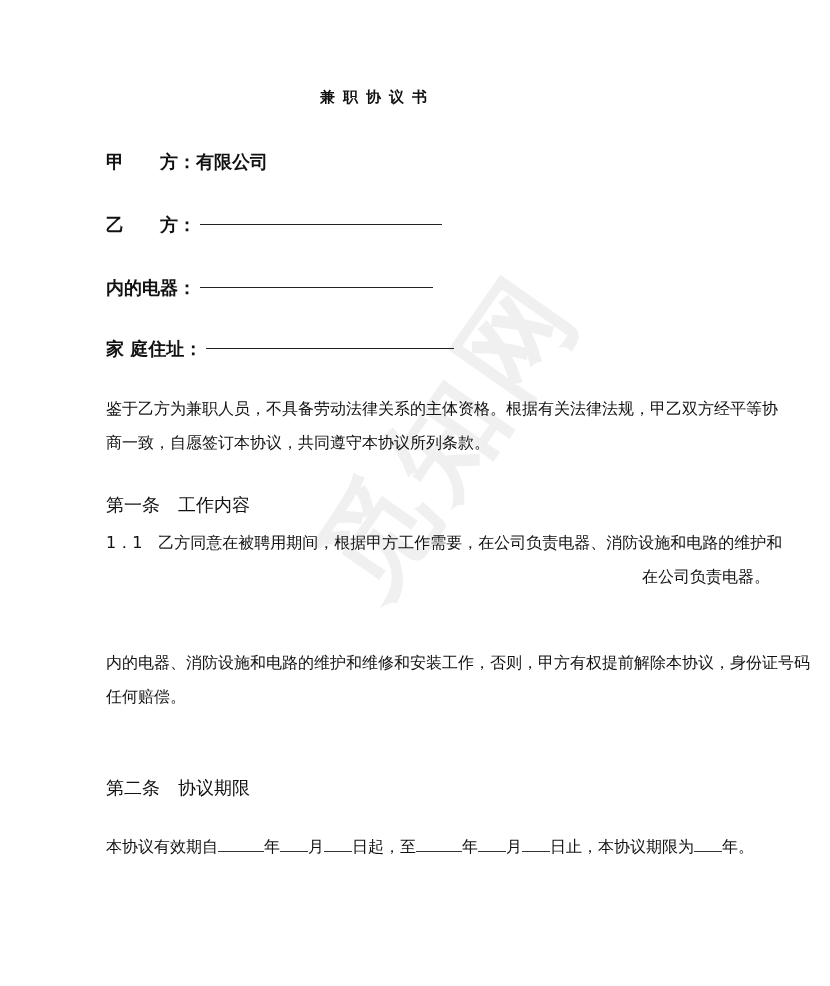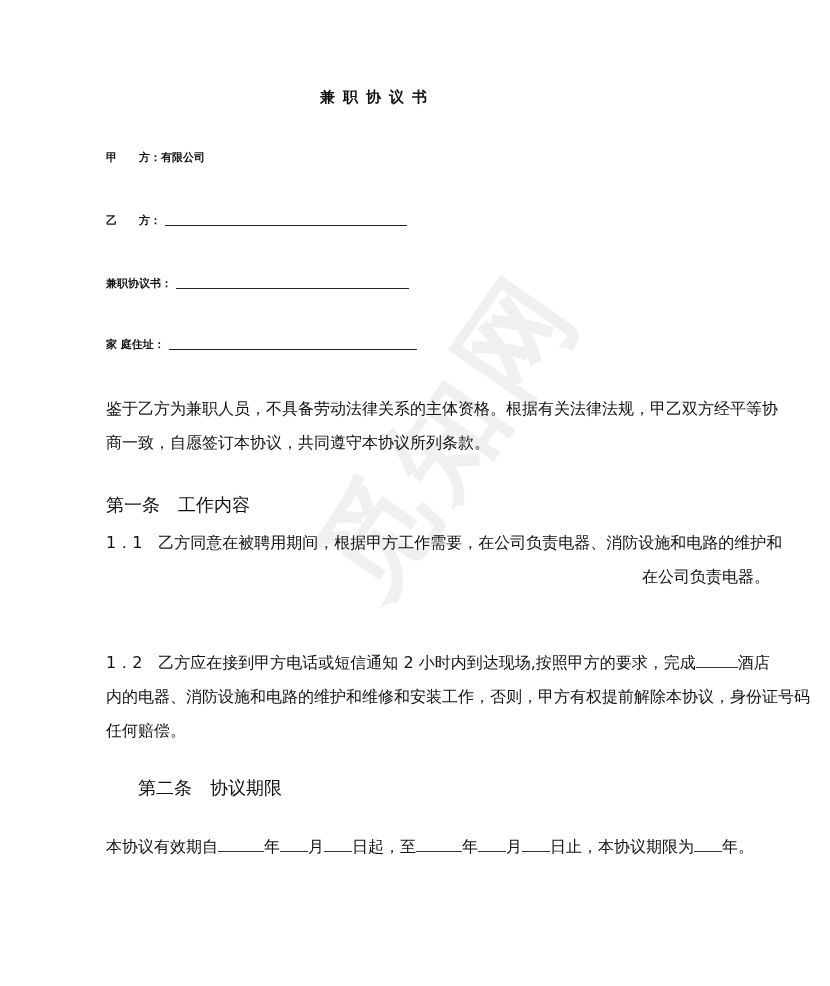--- a/index.html
+++ b/index.html
@@ -26,25 +26,25 @@
       left: 0;
       width: 755px;
       text-align: center;
       font-size: 15px;
       font-weight: bold;
       letter-spacing: 8px;
     }
     .party-row {
       position: absolute;
       left: 106px;
-      font-size: 11px;
+      font-size: 18px;
       font-weight: bold;
       white-space: nowrap;
       display: flex;
-      align-items: flex-end;
+      align-items: center;
     }
     .party-label { display: inline-block; }
     .party-value { display: inline-block; }
     .blank-line {
       display: inline-block;
       border-bottom: 1px solid #222;
       height: 1px;
       margin-left: 4px;
       margin-bottom: 2px;
     }
@@ -94,21 +94,21 @@
     <span class="party-label">甲　　方：</span>
     <span class="party-value">有限公司</span>
   </div>
 
   <div class="party-row" style="top:213px;">
     <span class="party-label">乙　　方：</span>
     <span class="blank-line" style="width:242px;"></span>
   </div>
 
   <div class="party-row" style="top:276px;">
-    <span class="party-label">兼职协议书：</span>
+    <span class="party-label">内的电器：</span>
     <span class="blank-line" style="width:233px;"></span>
   </div>
 
   <div class="party-row" style="top:337px;">
     <span class="party-label">家 庭住址：</span>
     <span class="blank-line" style="width:248px;"></span>
   </div>
 
   <div class="para" style="top:392px; left:106px;">
     <span class="line" style="padding-left:0;">鉴于乙方为兼职人员，不具备劳动法律关系的主体资格。根据有关法律法规，甲乙双方经平等协</span>
@@ -116,28 +116,25 @@
   </div>
 
   <div class="section-heading" style="top:493px;">第一条　工作内容</div>
 
   <div class="para" style="top:526px;text-align:right;">
     <span class="line">1．1　乙方同意在被聘用期间，根据甲方工作需要，在公司负责电器、消防设施和电路的维护和</span>
     <span class="line">在公司负责电器。</span>
   </div>
 
   <div class="para" style="top:646px;">
-    <span class="line">
-      <span>1．2　乙方应在接到甲方电话或短信通知 2 小时内到达现场,按照甲方的要求，完成</span><span class="fill" style="width:42px;"></span><span>酒店</span>
-    </span>
     <span class="line">内的电器、消防设施和电路的维护和维修和安装工作，否则，甲方有权提前解除本协议，身份证号码</span>
     <span class="line">任何赔偿。</span>
   </div>
 
-  <div class="section-heading" style="top:776px;margin-left:32px;">第二条　协议期限</div>
+  <div class="section-heading" style="top:776px;">第二条　协议期限</div>
 
   <div class="para" style="top:830px;">
     <span class="line">
       <span>本协议有效期自</span><span class="fill" style="width:46px;"></span><span>年</span><span class="fill" style="width:28px;"></span><span>月</span><span class="fill" style="width:28px;"></span><span>日起，至</span><span class="fill" style="width:46px;"></span><span>年</span><span class="fill" style="width:28px;"></span><span>月</span><span class="fill" style="width:28px;"></span><span>日止，本协议期限为</span><span class="fill" style="width:28px;"></span><span>年。</span>
     </span>
   </div>
 
 </div>
 
 </body></html>

